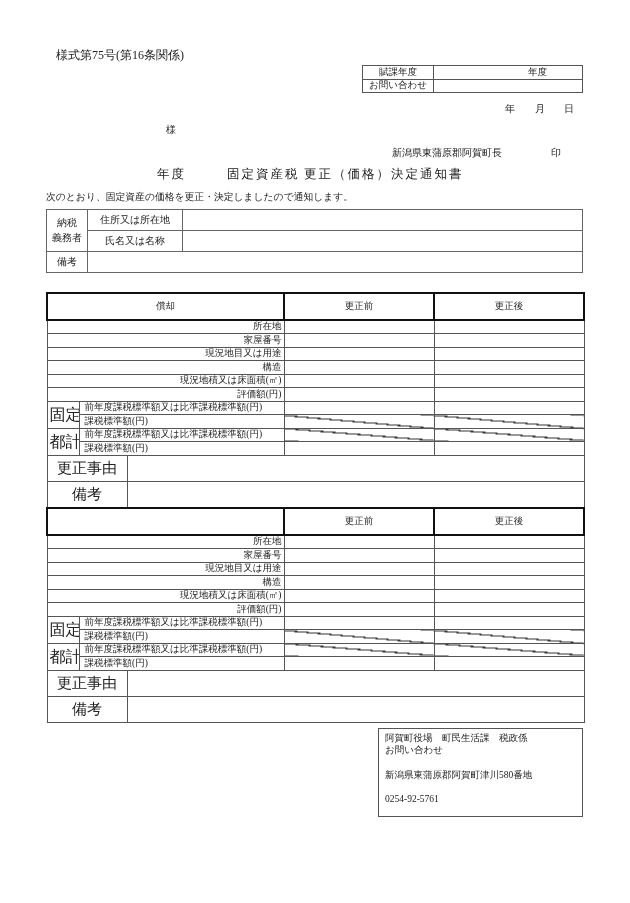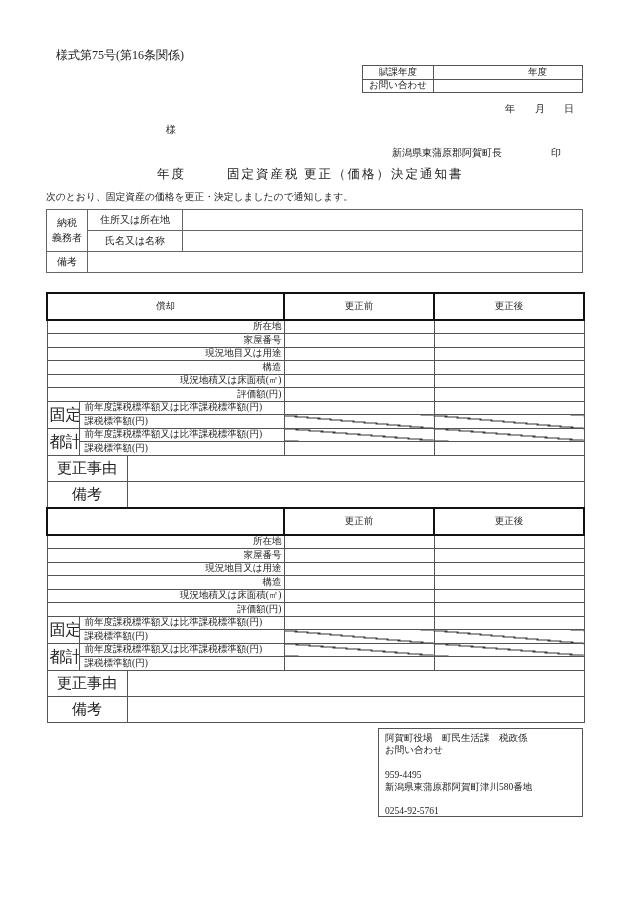--- a/index.html
+++ b/index.html
@@ -271,17 +271,16 @@
     <td colspan="2" class="ctr">備考</td>
     <td colspan="3"></td>
   </tr>
 </tbody>
   </table>
 
 <div class="contact">
   <div>阿賀町役場　町民生活課　税政係</div>
   <div>お問い合わせ</div>
   <div></div>
-  <div>959-4495</div>
   <div>新潟県東蒲原郡阿賀町津川580番地</div>
   <div></div>
   <div>0254-92-5761</div>
 </div>
 
 </body></html>

